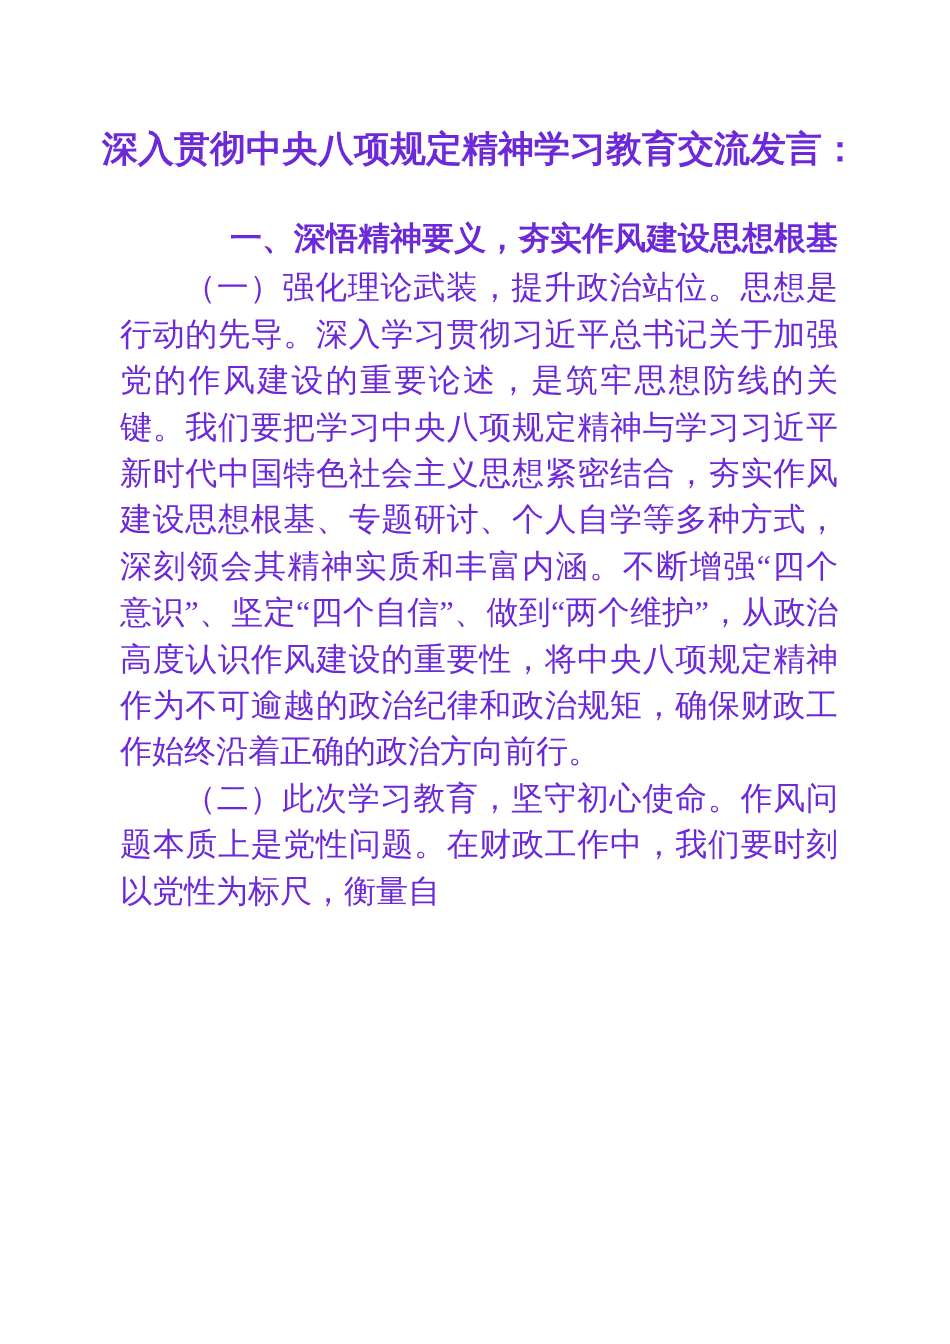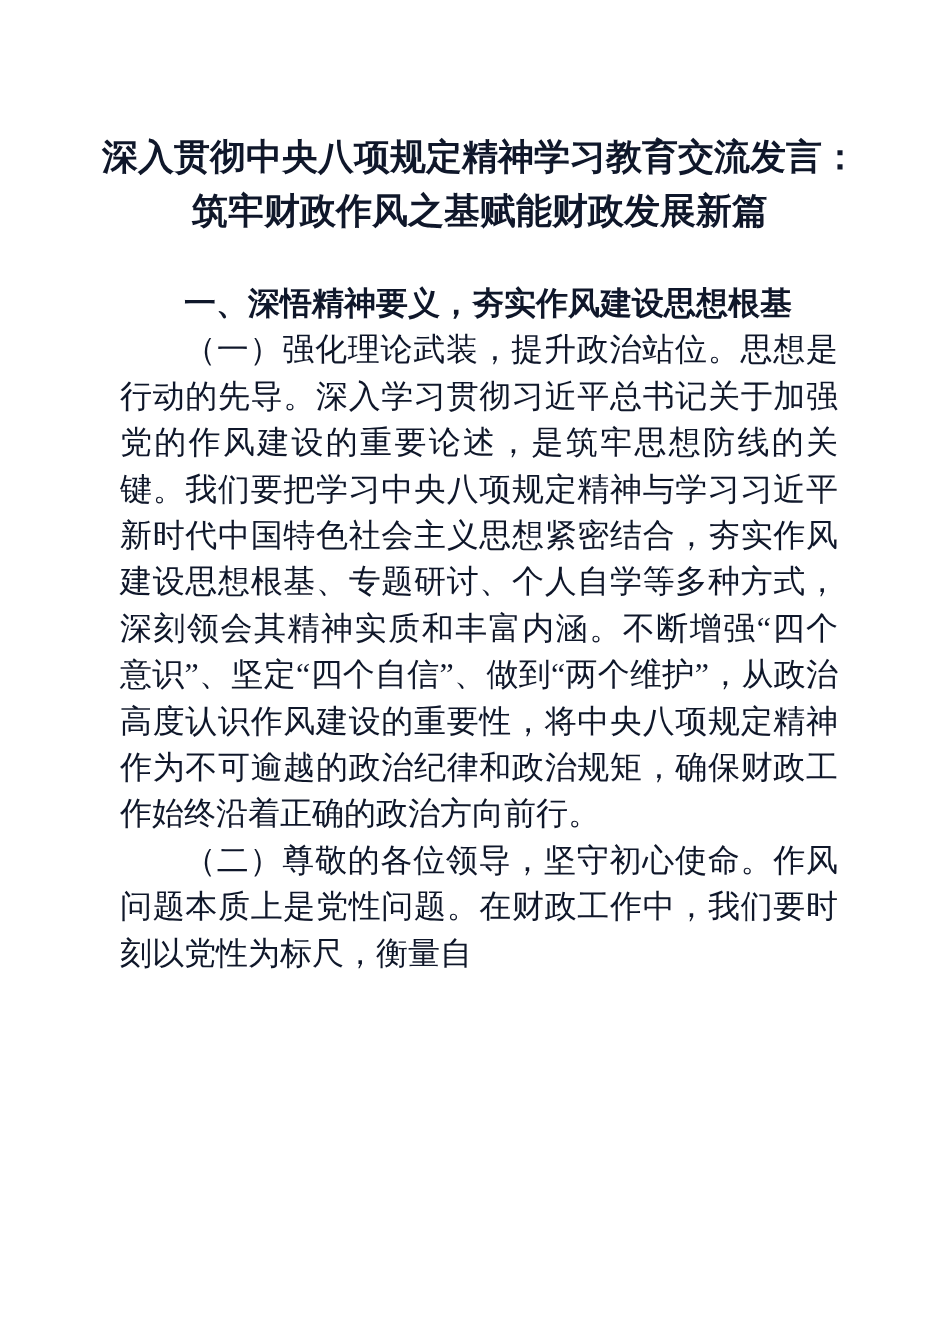--- a/index.html
+++ b/index.html
@@ -4,26 +4,26 @@
 <style>
   html, body {
     margin: 0;
     padding: 0;
     background: #ffffff;
   }
   .page {
     position: relative;
     width: 950px;
     height: 1088px;
-    margin: 8px auto;
+    margin: 0 auto;
     background: #ffffff;
     box-sizing: border-box;
     padding: 122px 112px 0 120px;
     overflow: hidden;
-    color: #0f172a;
+    color: #6d28d9;
     font-family: "Liberation Serif", serif;
   }
   .doc-title {
     margin: 0 -30px 42px -28px;
     text-align: center;
     font-size: 36px;
     font-weight: bold;
     line-height: 54px;
     font-family: "Liberation Serif", serif;
   }
@@ -40,36 +40,35 @@
     margin: 0;
     padding: 0;
   }
   .salutation {
     text-indent: 0;
   }
   .para {
     text-indent: 2em;
   }
   .para.heading {
-    font-family: Liberation Sans, sans-serif;
+    font-family: Liberation Mono, monospace;
     font-weight: bold;
-    text-align: left;
+    text-align: right;
   }
   .para .lead {
     font-weight: normal;
   }
 </style>
 </head>
 <body>
 
 <div class="page">
   <h1 class="doc-title">
     <span class="title-line">深入贯彻中央八项规定精神学习教育交流发言：</span>
-    <span class="title-line">筑牢财政作风之基赋能财政发展新篇</span>
   </h1>
   <div class="doc-body">
     <div id="paragraphs">
         <p class="para heading"><span>一、深悟精神要义，夯实作风建设思想根基</span></p>
         <p class="para body"><span class="lead">（一）强化理论武装，提升政治站位。</span><span>思想是行动的先导。深入学习贯彻习近平总书记关于加强党的作风建设的重要论述，是筑牢思想防线的关键。我们要把学习中央八项规定精神与学习习近平新时代中国特色社会主义思想紧密结合，夯实作风建设思想根基、专题研讨、个人自学等多种方式，深刻领会其精神实质和丰富内涵。不断增强“四个意识”、坚定“四个自信”、做到“两个维护”，从政治高度认识作风建设的重要性，将中央八项规定精神作为不可逾越的政治纪律和政治规矩，确保财政工作始终沿着正确的政治方向前行。</span></p>
-        <p class="para body"><span class="lead">（二）尊敬的各位领导，坚守初心使命。</span><span>作风问题本质上是党性问题。在财政工作中，我们要时刻以党性为标尺，衡量自</span></p>
+        <p class="para body"><span class="lead">（二）此次学习教育，坚守初心使命。</span><span>作风问题本质上是党性问题。在财政工作中，我们要时刻以党性为标尺，衡量自</span></p>
       </div>
   </div>
 </div>
 
 </body></html>

